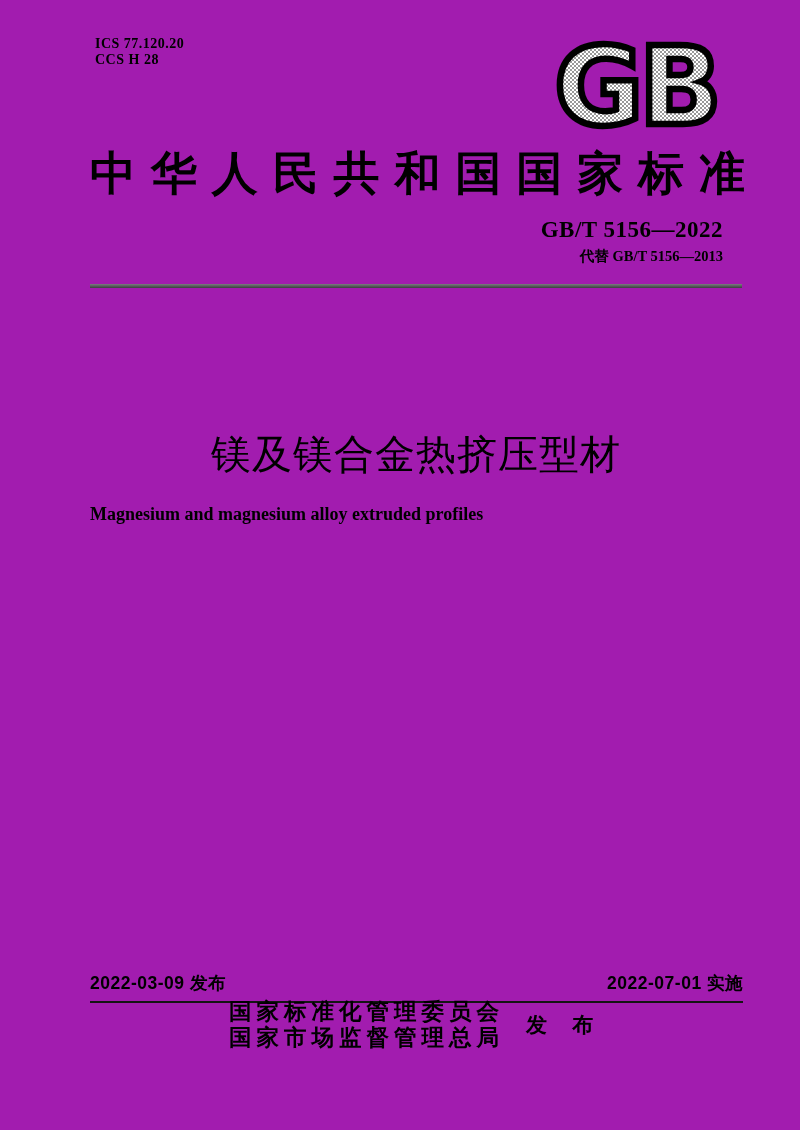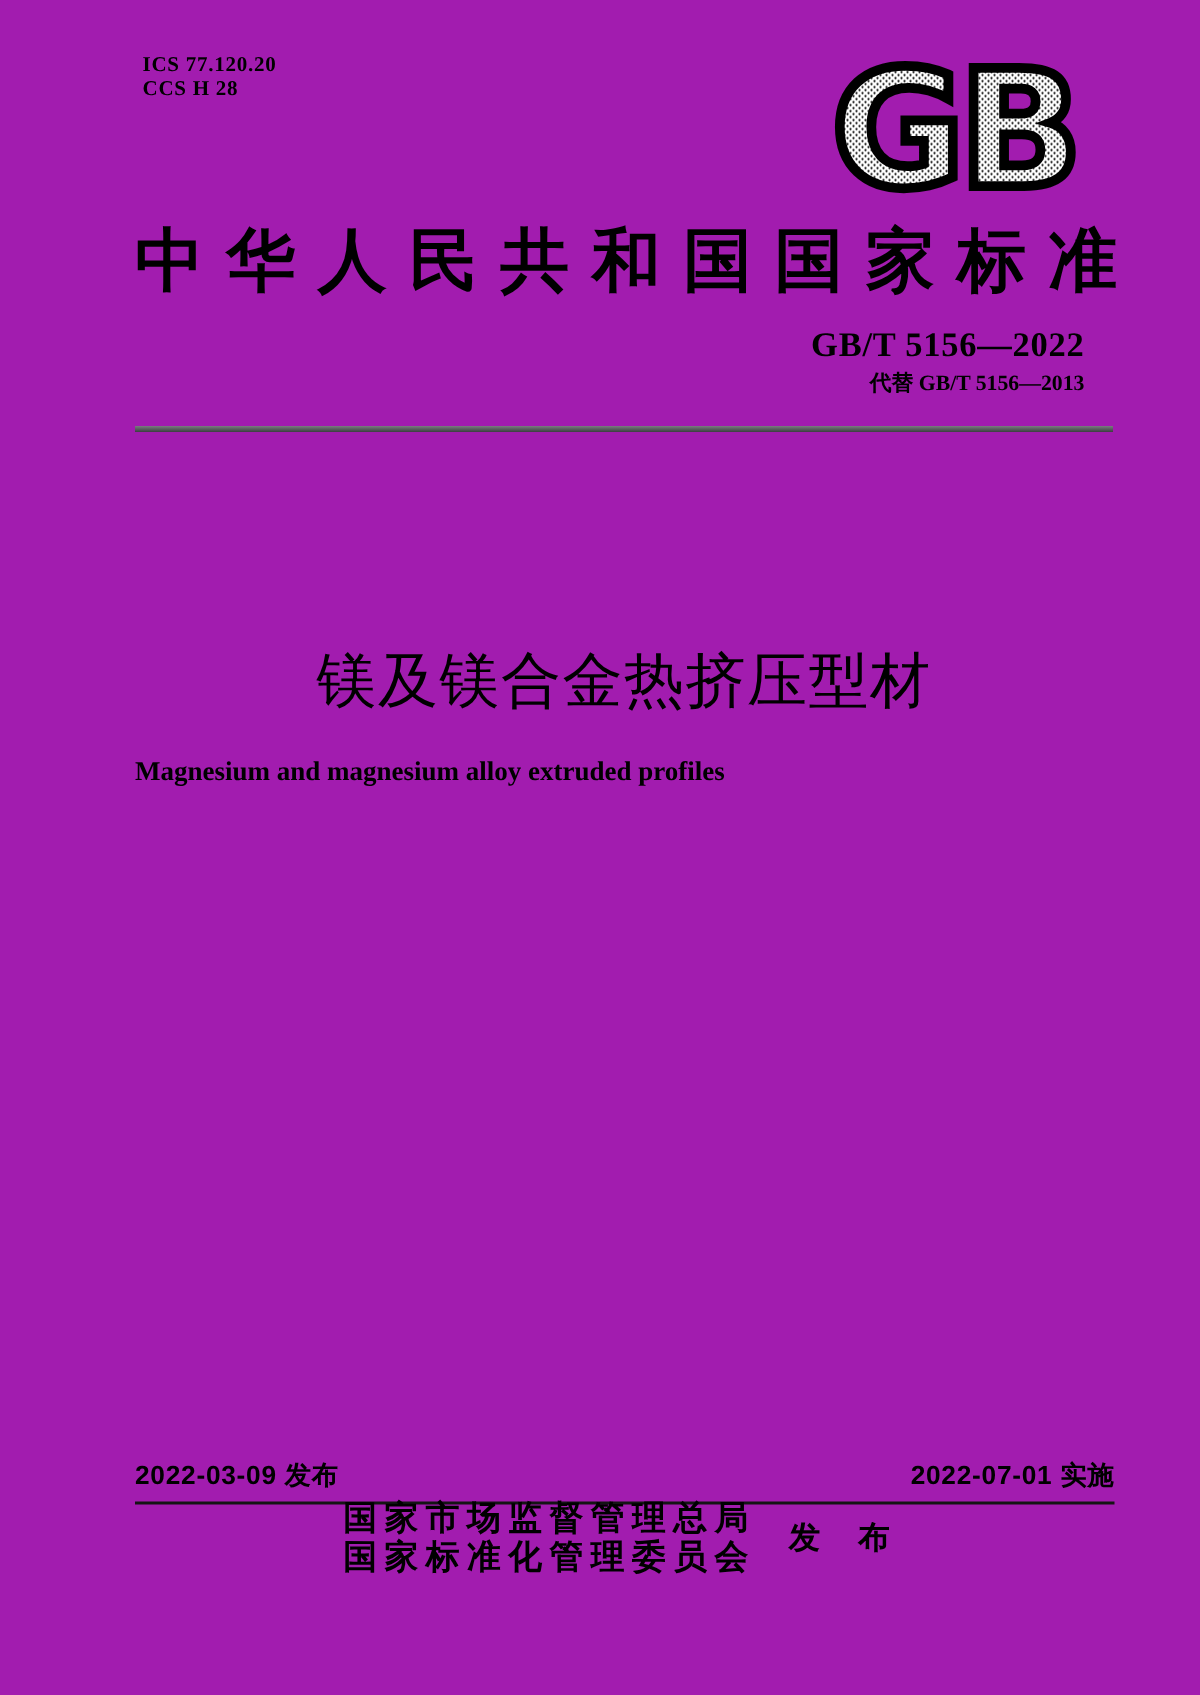--- a/index.html
+++ b/index.html
@@ -204,19 +204,19 @@
   <div class="title-cn">镁及镁合金热挤压型材</div>
   <div class="title-en">Magnesium and magnesium alloy extruded profiles</div>
 
   <div class="date-row">
     <div>2022-03-09 发布</div>
     <div>2022-07-01 实施</div>
   </div>
 
   <div class="publisher-block">
     <div class="issuers">
+      <div>国家标准化管理委员会</div>
       <div>国家市场监督管理总局</div>
-      <div>国家标准化管理委员会</div>
     </div>
     <div class="issue-label">发 布</div>
   </div>
 
 </div>
 
 </body></html>

